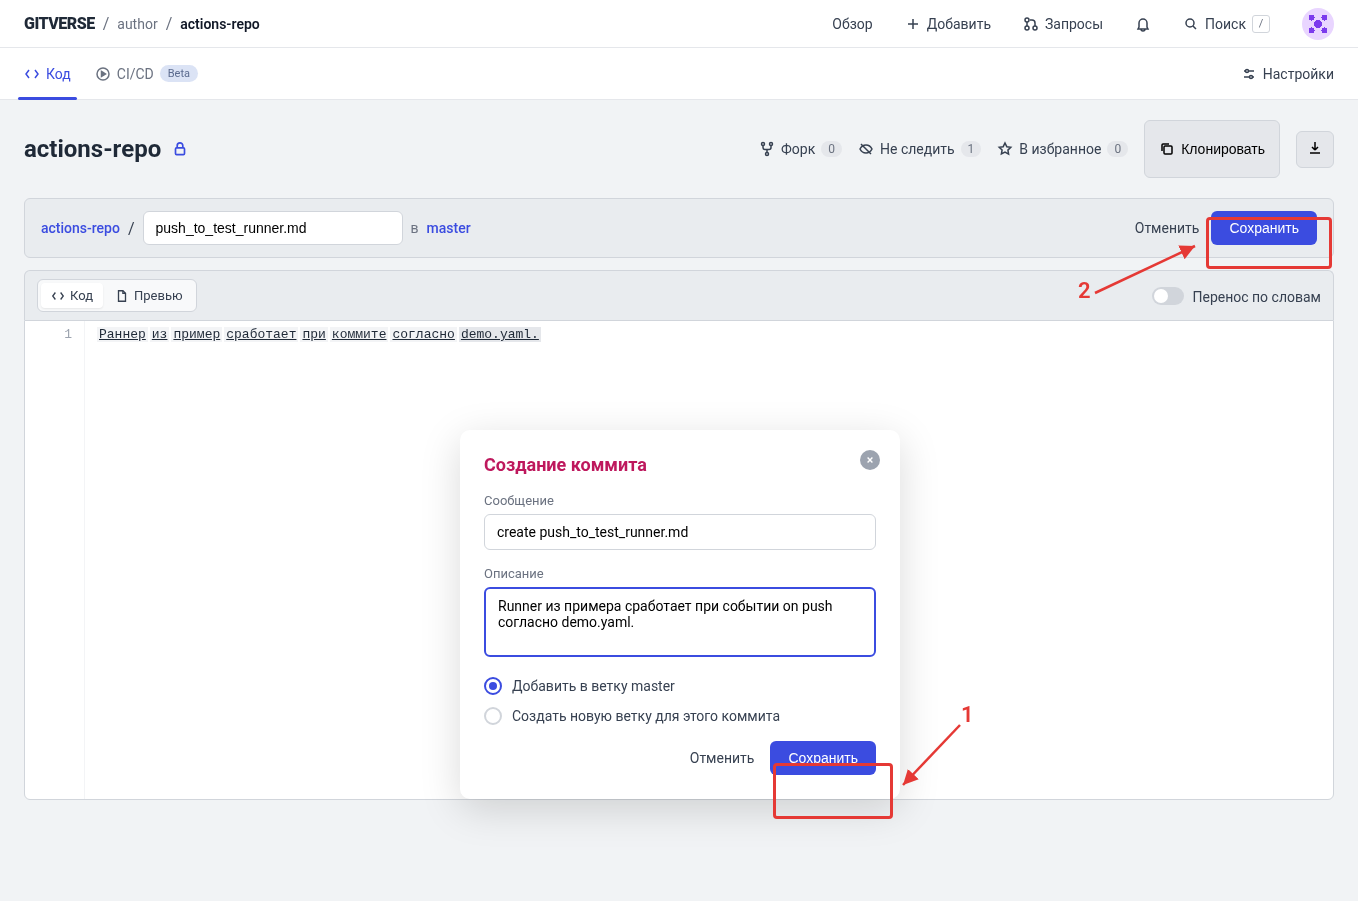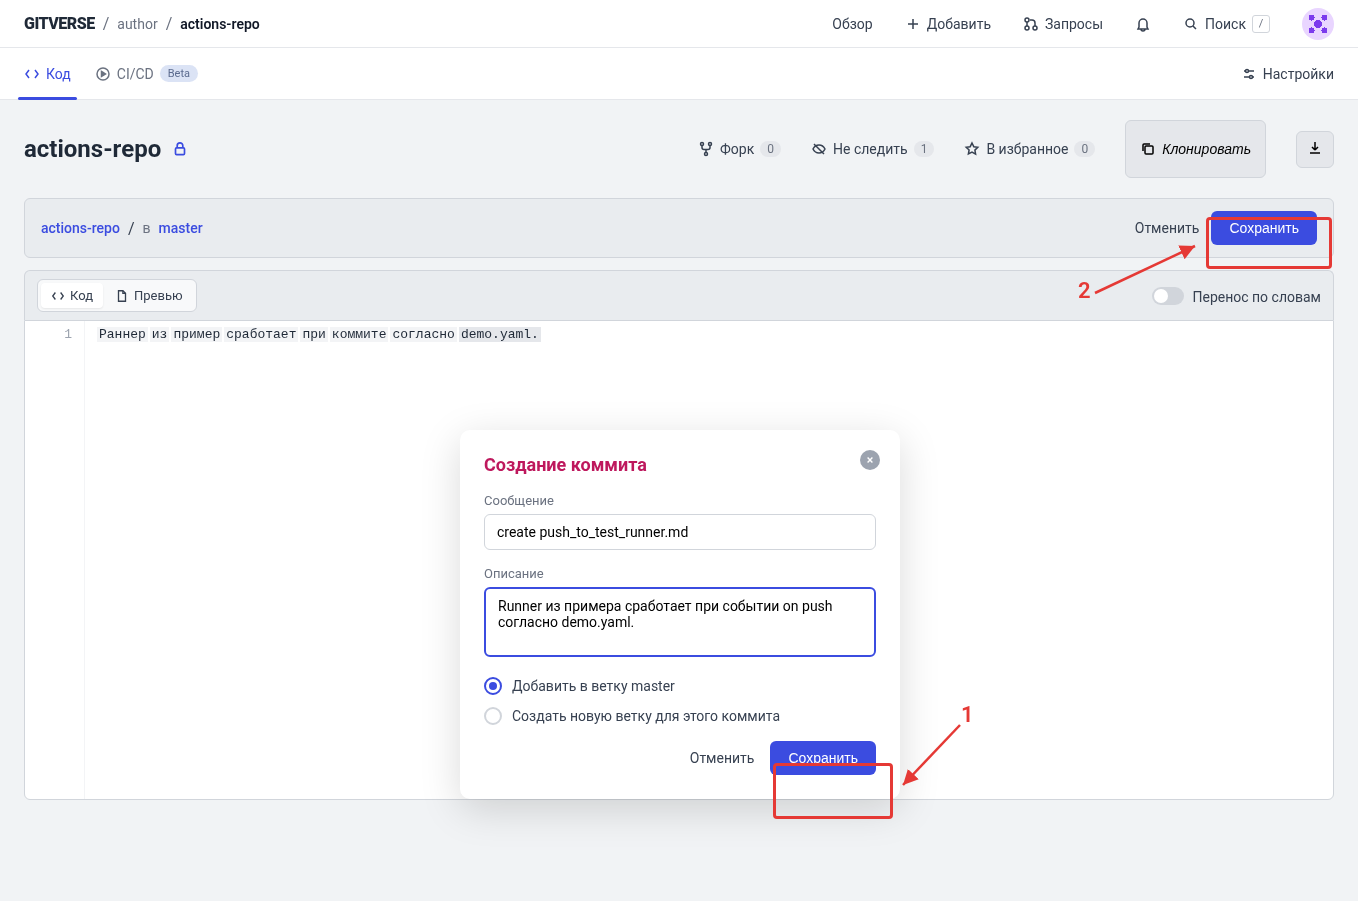--- a/index.html
+++ b/index.html
@@ -18,45 +18,45 @@
 .tabbar { height: 52px; background: #fff; border-bottom: 1px solid #e5e7eb; display: flex; align-items: center; padding: 0 24px; gap: 24px; }
 .tab { display: flex; align-items: center; gap: 6px; font-size: 14px; color: #6b7280; height: 100%; cursor: pointer; position: relative; }
 .tab.active { color: #3b4ce0; }
 .tab.active::after { content: ''; position: absolute; bottom: -1px; left: -6px; right: -6px; height: 3px; background: #3b4ce0; border-radius: 2px; }
 .badge-beta { background: #dbe3f5; color: #5b6b8f; font-size: 11px; padding: 2px 8px; border-radius: 10px; }
 .tabbar-right { margin-left: auto; display: flex; align-items: center; gap: 6px; font-size: 14px; color: #374151; cursor: pointer; }
 
 .page { padding: 20px 24px; }
 .repo-header { display: flex; align-items: center; margin-bottom: 20px; }
 .repo-title { font-size: 24px; font-weight: 700; display: flex; align-items: center; gap: 10px; }
-.repo-actions { margin-left: auto; display: flex; align-items: center; gap: 30px; }
+.repo-actions { margin-left: auto; display: flex; align-items: center; gap: 16px; }
 .action-btn { display: flex; align-items: center; gap: 6px; font-size: 14px; color: #374151; cursor: pointer; }
 .count-badge { background: #e5e7eb; color: #6b7280; font-size: 12px; padding: 1px 7px; border-radius: 10px; }
-.btn-secondary { background: #e5e7eb; border: 1px solid #d1d5db; border-radius: 6px; padding: 20px 14px; font-size: 14px; display: flex; align-items: center; gap: 6px; cursor: pointer; font-style: italic; }
+.btn-secondary { background: #e5e7eb; border: 1px solid #d1d5db; border-radius: 6px; padding: 20px 14px; font-size: 14px; display: flex; align-items: center; gap: 6px; cursor: pointer; }
 .btn-icon { background: #e5e7eb; border: 1px solid #d1d5db; border-radius: 6px; padding: 8px 10px; cursor: pointer; }
 
 .edit-bar { background: #e9ecef; border: 1px solid #d1d5db; border-radius: 6px; padding: 12px 16px; display: flex; align-items: center; gap: 8px; margin-bottom: 12px; }
 .link-blue { color: #3b4ce0; font-size: 14px; font-weight: 500; }
 .filename-input { background: #fff; border: 1px solid #d1d5db; border-radius: 6px; padding: 8px 12px; font-size: 14px; width: 260px; }
 .in-text { color: #6b7280; font-size: 14px; }
 .edit-right { margin-left: auto; display: flex; align-items: center; gap: 12px; }
 .btn-link { font-size: 14px; color: #374151; cursor: pointer; }
 .btn-primary { background: #3b4ce0; color: #fff; border: none; border-radius: 6px; padding: 9px 18px; font-size: 14px; font-weight: 500; cursor: pointer; }
 
 .editor-toolbar { background: #e9ecef; border: 1px solid #d1d5db; border-bottom: none; border-radius: 6px 6px 0 0; padding: 8px 12px; display: flex; align-items: center; gap: 12px; }
 .seg { background: #f8f9fa; border: 1px solid #d1d5db; border-radius: 6px; padding: 3px; display: flex; gap: 2px; }
 .seg-btn { padding: 5px 10px; border-radius: 4px; font-size: 13px; display: flex; align-items: center; gap: 5px; cursor: pointer; color: #374151; }
 .seg-btn.active { background: #fff; box-shadow: 0 1px 2px rgba(0,0,0,0.08); }
 .wrap-toggle { margin-left: auto; display: flex; align-items: flex-end; gap: 8px; font-size: 14px; color: #374151; }
 .toggle { width: 32px; height: 18px; background: #d1d5db; border-radius: 10px; position: relative; }
 .toggle::after { content: ''; position: absolute; width: 14px; height: 14px; background: #fff; border-radius: 50%; top: 2px; left: 2px; }
 
 .editor-body { background: #fff; border: 1px solid #d1d5db; border-radius: 0 0 6px 6px; min-height: 480px; display: flex; font-family: 'Courier New', monospace; font-size: 13px; }
 .gutter { width: 60px; padding: 6px 12px; text-align: right; color: #9ca3af; border-right: 1px solid #f3f4f6; }
-.code-content { padding: 6px 12px; flex: 1; }
+.code-content { padding: 6px 12px; flex: 1; text-decoration: underline; }
 .code-line { display: flex; flex-wrap: wrap; }
 .tok { background: #f3f4f6; padding: 0 2px; margin-right: 2px; }
 .tok:last-child { background: #e5e7eb; }
 
 .modal { position: absolute; top: 430px; left: 460px; width: 440px; background: #fff; border-radius: 10px; box-shadow: 0 10px 40px rgba(0,0,0,0.15); padding: 24px; }
 .modal-title { font-size: 18px; font-weight: 700; color: #be185d; margin-bottom: 18px; }
 .modal-close { position: absolute; top: 20px; right: 20px; width: 20px; height: 20px; border-radius: 50%; background: #9ca3af; color: #fff; display: flex; align-items: center; justify-content: center; font-size: 11px; cursor: pointer; }
 .form-label { font-size: 13px; color: #6b7280; margin-bottom: 6px; display: block; }
 .form-input { width: 100%; border: 1px solid #d1d5db; border-radius: 6px; padding: 9px 12px; font-size: 14px; margin-bottom: 16px; font-family: inherit; }
 .form-textarea { width: 100%; border: 2px solid #3b4ce0; border-radius: 6px; padding: 9px 12px; font-size: 14px; margin-bottom: 16px; resize: none; font-family: inherit; }
@@ -185,20 +185,21 @@
         <svg class="icon" viewBox="0 0 16 16" fill="none" stroke="currentColor" stroke-width="1.5">
             <path d="M8 2v8m0 0l3-3m-3 3L5 7M3 13h10"></path>
           </svg>
       </button>
     </div>
   </div>
 
   <div class="edit-bar">
     <span class="link-blue">actions-repo</span>
     <span style="color:#374151">/</span>
+    <input class="filename-input" value="push_to_test_runner.md" style="">
     <span class="in-text">в</span>
     <span class="link-blue">master</span>
     <div class="edit-right">
       <span class="btn-link">Отменить</span>
       <button class="btn-primary">Сохранить</button>
     </div>
   </div>
 
   <div class="editor-toolbar">
     <div class="seg">

